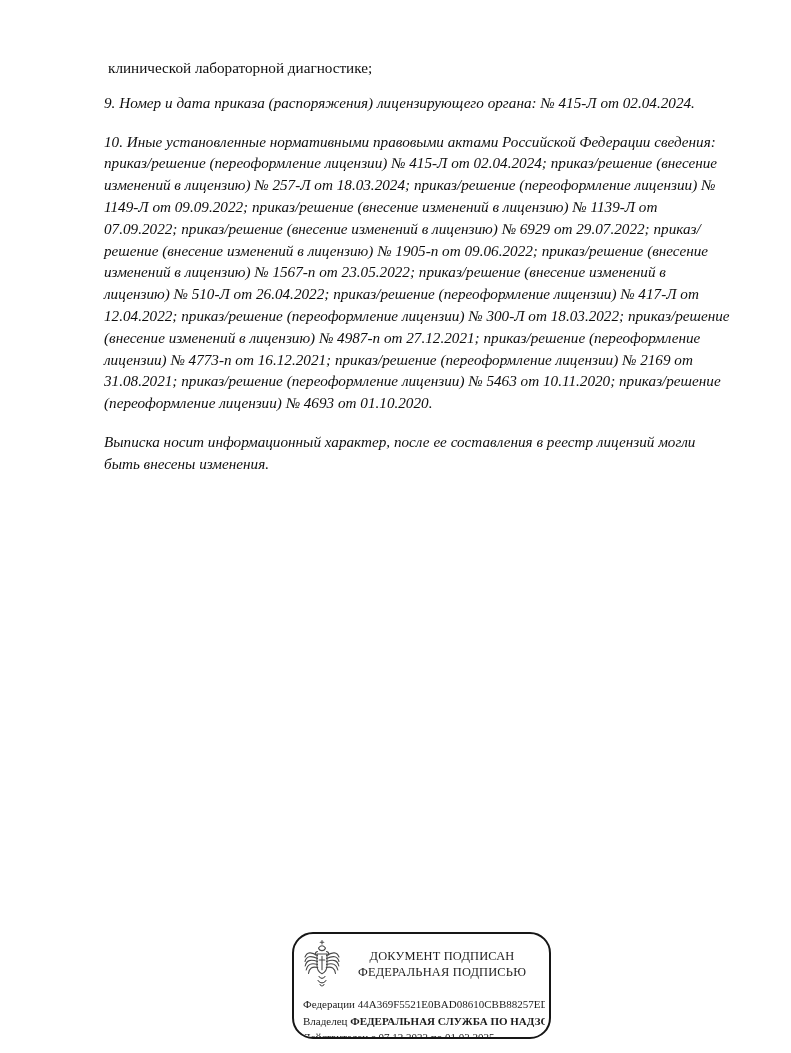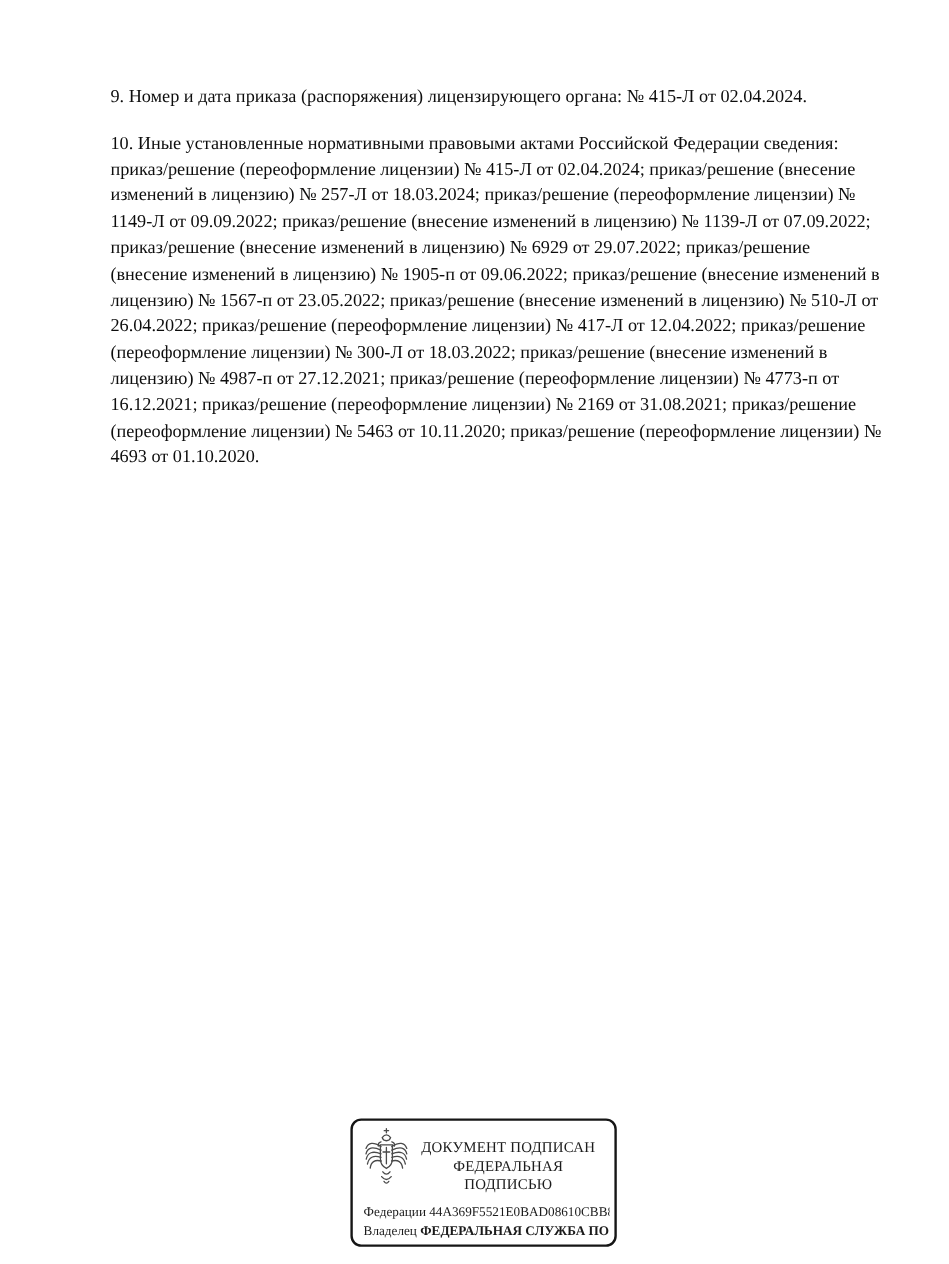--- a/index.html
+++ b/index.html
@@ -13,33 +13,33 @@
   }
   .content {
     position: absolute;
     left: 92px; top: 57px;
     width: 651px;
     font-size: 15.2px;
     line-height: 21.8px;
     text-rendering: optimizeLegibility;
   }
   .hang { padding-left: 16px; }
-  .para { margin: 0; }
+  .para { margin: 12px; font-style: italic; }
   .para-9 { margin-top: 13px; }
   .para-10 { margin-top: 17px; }
   .para-disclaimer { margin-top: 17px; }
 
   
   .stamp {
     position: absolute;
     left: 292px; top: 932px;
-    width: 222px; height: 107px;
+    width: 259px; height: 107px;
     box-sizing: border-box;
     border: 2.5px solid #161616;
-    border-radius: 9px;
+    border-radius: 21px;
     background: #ffffff;
     overflow: hidden;
   }
   .stamp-head {
     display: flex;
     align-items: flex-start;
     padding: 5px 6px 0 9px;
   }
   .emblem-wrap { flex: 0 0 auto; width: 38px; height: 51px; }
   .stamp-title {
@@ -58,25 +58,27 @@
     white-space: nowrap;
     color: #1b1b1b;
   }
   .stamp-info .row { overflow: hidden; }
   .bold { font-weight: bold; }
 </style>
 </head>
 <body>
 
 <div class="content">
+  <div class="hang">клинической лабораторной диагностике;</div>
 
   <p class="para para-9">9. Номер и дата приказа (распоряжения) лицензирующего органа: № 415-Л от 02.04.2024.</p>
 
   <p class="para para-10">10. Иные установленные нормативными правовыми актами Российской Федерации сведения: приказ/решение (переоформление лицензии) № 415-Л от 02.04.2024; приказ/решение (внесение изменений в лицензию) № 257-Л от 18.03.2024; приказ/решение (переоформление лицензии) № 1149-Л от 09.09.2022; приказ/решение (внесение изменений в лицензию) № 1139-Л от 07.09.2022; приказ/решение (внесение изменений в лицензию) № 6929 от 29.07.2022; приказ/решение (внесение изменений в лицензию) № 1905-п от 09.06.2022; приказ/решение (внесение изменений в лицензию) № 1567-п от 23.05.2022; приказ/решение (внесение изменений в лицензию) № 510-Л от 26.04.2022; приказ/решение (переоформление лицензии) № 417-Л от 12.04.2022; приказ/решение (переоформление лицензии) № 300-Л от 18.03.2022; приказ/решение (внесение изменений в лицензию) № 4987-п от 27.12.2021; приказ/решение (переоформление лицензии) № 4773-п от 16.12.2021; приказ/решение (переоформление лицензии) № 2169 от 31.08.2021; приказ/решение (переоформление лицензии) № 5463 от 10.11.2020; приказ/решение (переоформление лицензии) № 4693 от 01.10.2020.</p>
 
+  <p class="para para-disclaimer">Выписка носит информационный характер, после ее составления в реестр лицензий могли быть внесены изменения.</p>
 </div>
 
 <div class="stamp">
   <div class="stamp-head">
     <div class="emblem-wrap">
       <svg width="38" height="51" viewBox="0 0 38 51" xmlns="http://www.w3.org/2000/svg">
         <g fill="none" stroke="#4a4a4a" stroke-width="1.1" stroke-linecap="round">
 
           <path d="M19 1.5 v3.5 M17.2 3.2 h3.6"></path>
           <path d="M15.5 9 q3.5 -4.5 7 0 q-0.8 2.6 -3.5 2.6 q-2.7 0 -3.5 -2.6 z"></path>

